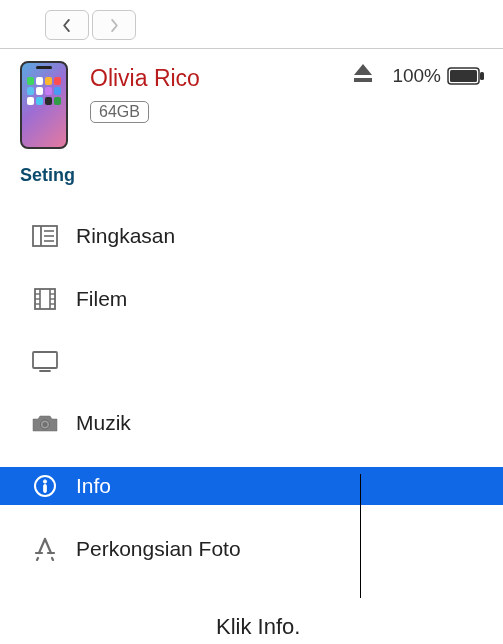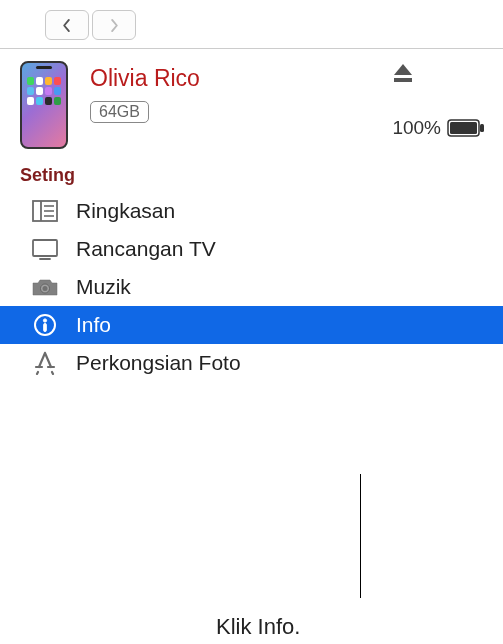--- a/index.html
+++ b/index.html
@@ -92,50 +92,51 @@
       border: 1.5px solid #888;
       border-radius: 5px;
       padding: 1px 8px;
       font-size: 16px;
       color: #666;
       font-weight: 500;
       text-align: center;
     }
     .right-status {
       display: flex;
-      flex-direction: column;
-      align-items: flex-start;
-      gap: 30px;
+      flex-direction: row;
+      align-items: flex-end;
+      gap: 18px;
       padding-top: 2px;
     }
     .eject-icon { cursor: pointer; }
     .battery-row {
       display: flex;
       align-items: center;
       gap: 6px;
     }
     .battery-pct {
       font-size: 19px;
       color: #333;
     }
     .section-label {
       font-size: 18px;
       font-weight: 700;
-      color: #7f1d1d;
+      color: #0c4a6e;
       padding: 6px 0 6px 20px;
     }
     .sidebar-list { }
     .sidebar-item {
       display: flex;
       align-items: center;
       padding: 7px 0 7px 30px;
       gap: 16px;
       font-size: 21px;
       color: #222;
       cursor: pointer;
+      margin-top: 25px;
     }
     .sidebar-item .icon {
       width: 30px;
       display: flex;
       justify-content: center;
       align-items: center;
     }
     .sidebar-item.selected {
       background: #1068e6;
       color: #fff;
@@ -223,29 +224,44 @@
         <line x1="9" y1="1" x2="9" y2="21" stroke="#6b6b6b" stroke-width="1.8"></line>
         <line x1="12" y1="6" x2="22" y2="6" stroke="#6b6b6b" stroke-width="1.6"></line>
         <line x1="12" y1="11" x2="22" y2="11" stroke="#6b6b6b" stroke-width="1.6"></line>
         <line x1="12" y1="16" x2="22" y2="16" stroke="#6b6b6b" stroke-width="1.6"></line>
       </svg>
     </span>
     <span>Ringkasan</span>
   </div>
 
 
+  <div class="sidebar-item">
+    <span class="icon">
+      <svg width="24" height="24" viewBox="0 0 24 24">
+        <rect x="2" y="2" width="20" height="20" fill="none" stroke="#6b6b6b" stroke-width="1.8"></rect>
+        <line x1="7" y1="2" x2="7" y2="22" stroke="#6b6b6b" stroke-width="1.6"></line>
+        <line x1="17" y1="2" x2="17" y2="22" stroke="#6b6b6b" stroke-width="1.6"></line>
+        <line x1="2" y1="7" x2="7" y2="7" stroke="#6b6b6b" stroke-width="1.4"></line>
+        <line x1="2" y1="12" x2="7" y2="12" stroke="#6b6b6b" stroke-width="1.4"></line>
+        <line x1="2" y1="17" x2="7" y2="17" stroke="#6b6b6b" stroke-width="1.4"></line>
+        <line x1="17" y1="7" x2="22" y2="7" stroke="#6b6b6b" stroke-width="1.4"></line>
+        <line x1="17" y1="12" x2="22" y2="12" stroke="#6b6b6b" stroke-width="1.4"></line>
+        <line x1="17" y1="17" x2="22" y2="17" stroke="#6b6b6b" stroke-width="1.4"></line>
+      </svg>
+    </span>
+    <span>Filem</span>
+  </div>
 
   <div class="sidebar-item">
     <span class="icon">
       <svg width="28" height="22" viewBox="0 0 28 22">
         <rect x="2" y="2" width="24" height="16" rx="1" fill="none" stroke="#6b6b6b" stroke-width="1.8"></rect>
         <line x1="9" y1="21" x2="19" y2="21" stroke="#6b6b6b" stroke-width="1.8" stroke-linecap="round"></line>
       </svg>
     </span>
-    <span>Rancangan TV</span>
   </div>
 
   <div class="sidebar-item">
     <span class="icon">
       <svg width="28" height="20" viewBox="0 0 28 20">
         <path d="M2 6 h5 l2 -3 h10 l2 3 h5 v12 h-24 z" fill="#808080" stroke="#6b6b6b" stroke-width="0.5"></path>
         <circle cx="14" cy="11.5" r="4.5" fill="#a0a0a0" stroke="#5a5a5a" stroke-width="0.8"></circle>
         <circle cx="14" cy="11.5" r="2.5" fill="#707070"></circle>
       </svg>
     </span>

